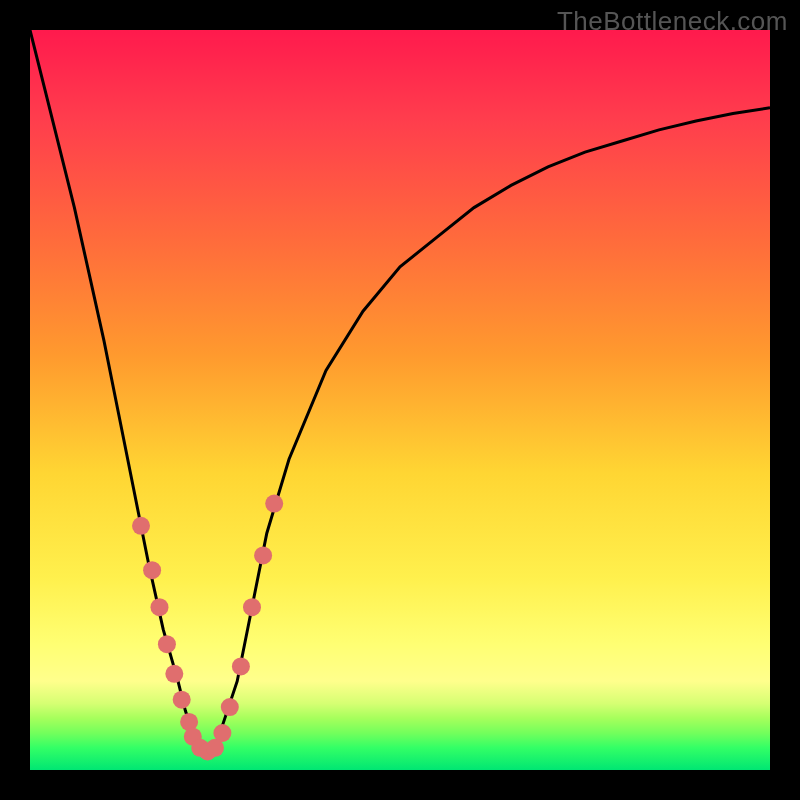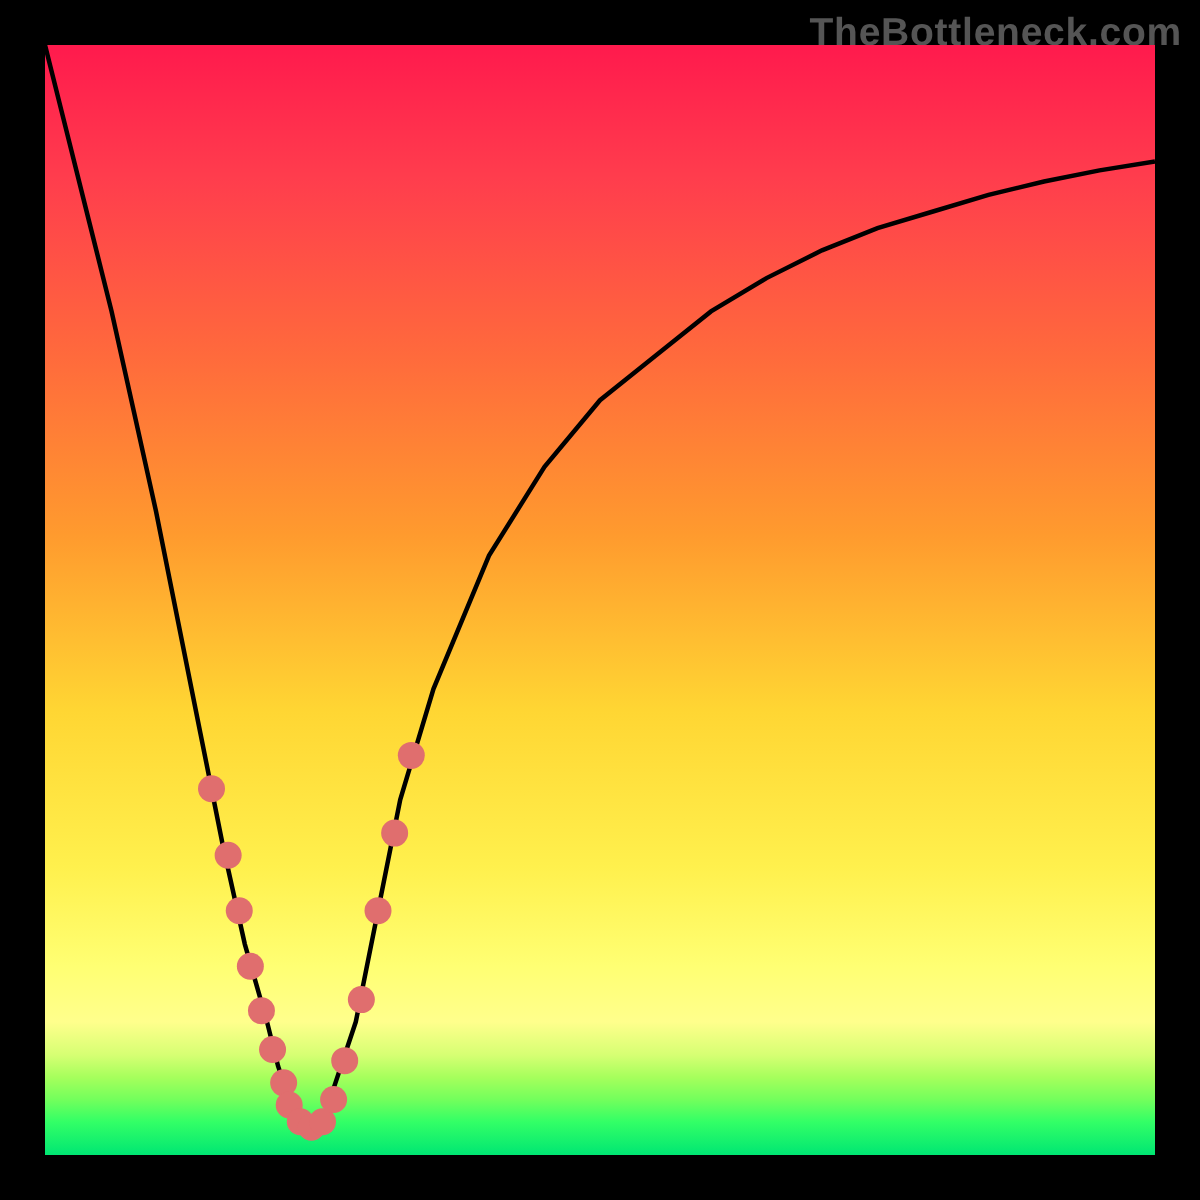--- a/index.html
+++ b/index.html
@@ -40,21 +40,21 @@
       #33ff66 97%,
       #00e673 100%
     );
   }
   .brand {
     position: absolute;
     top: 6px;
     right: 12px;
     color: #555;
     font-size: 26px;
-    font-weight: 700;
+    font-weight: 400;
     letter-spacing: 0.5px;
     user-select: none;
   }
   svg.overlay {
     position: absolute;
     left: 0;
     top: 0;
     width: 740px;
     height: 740px;
   }

